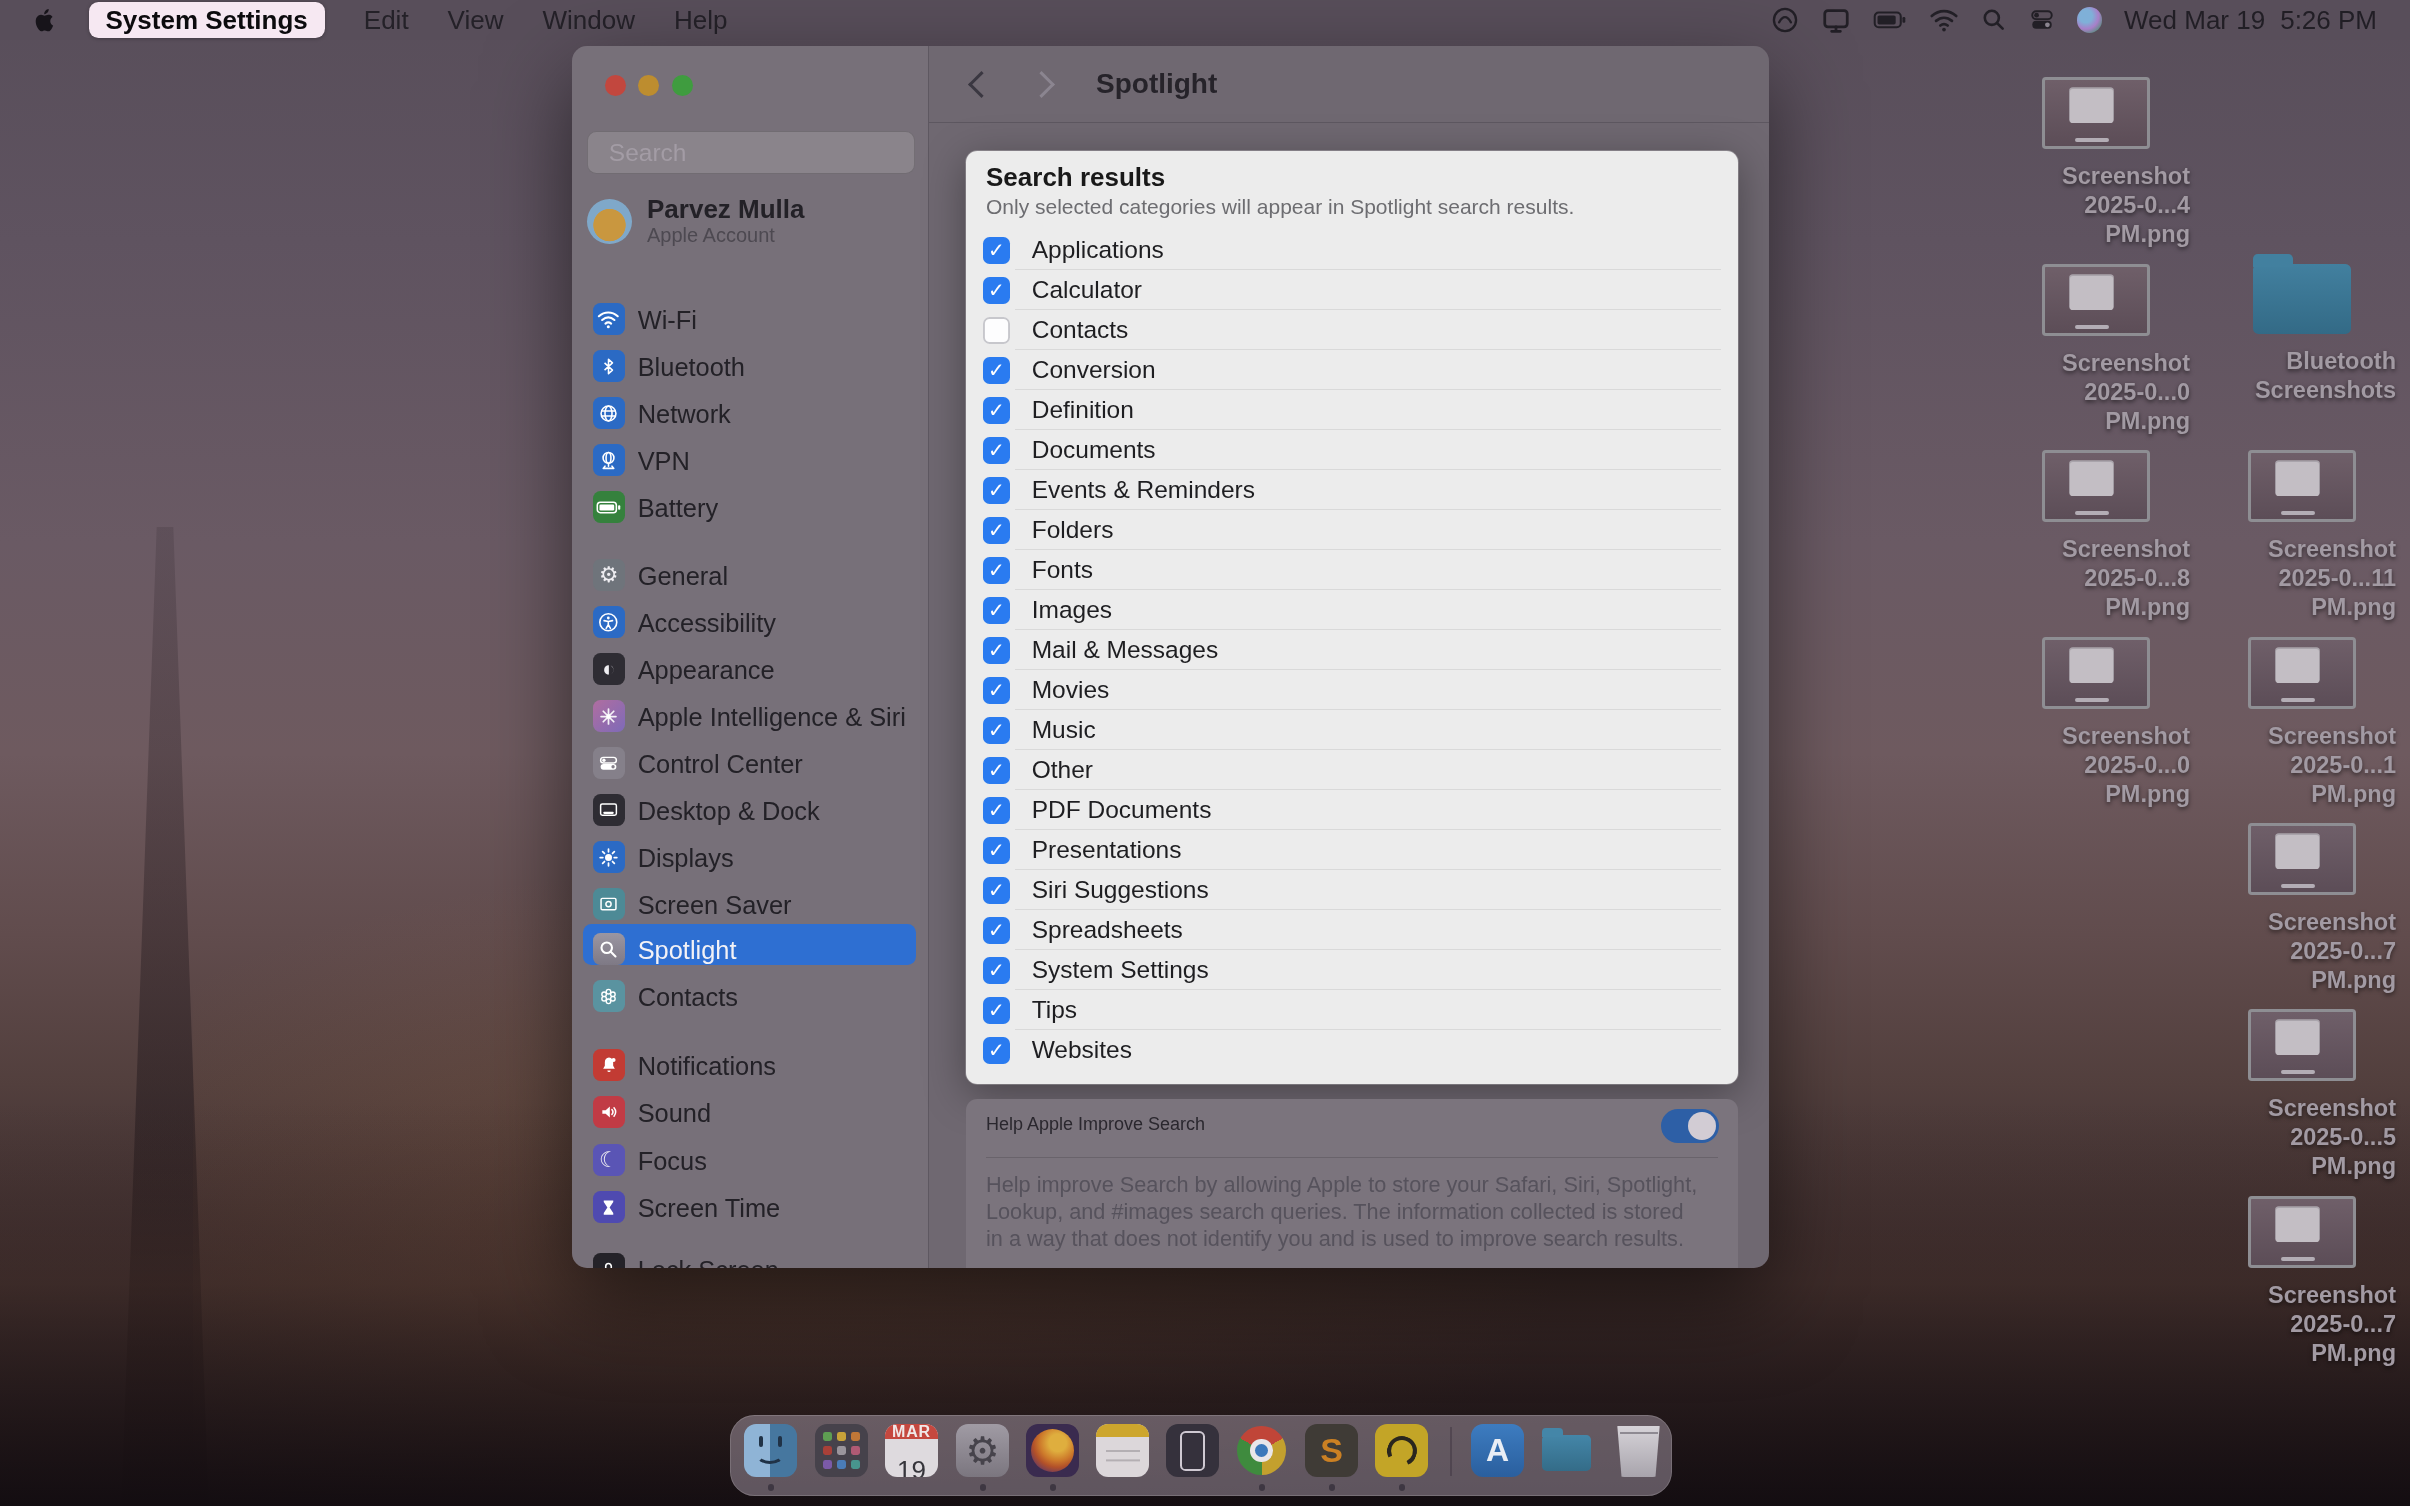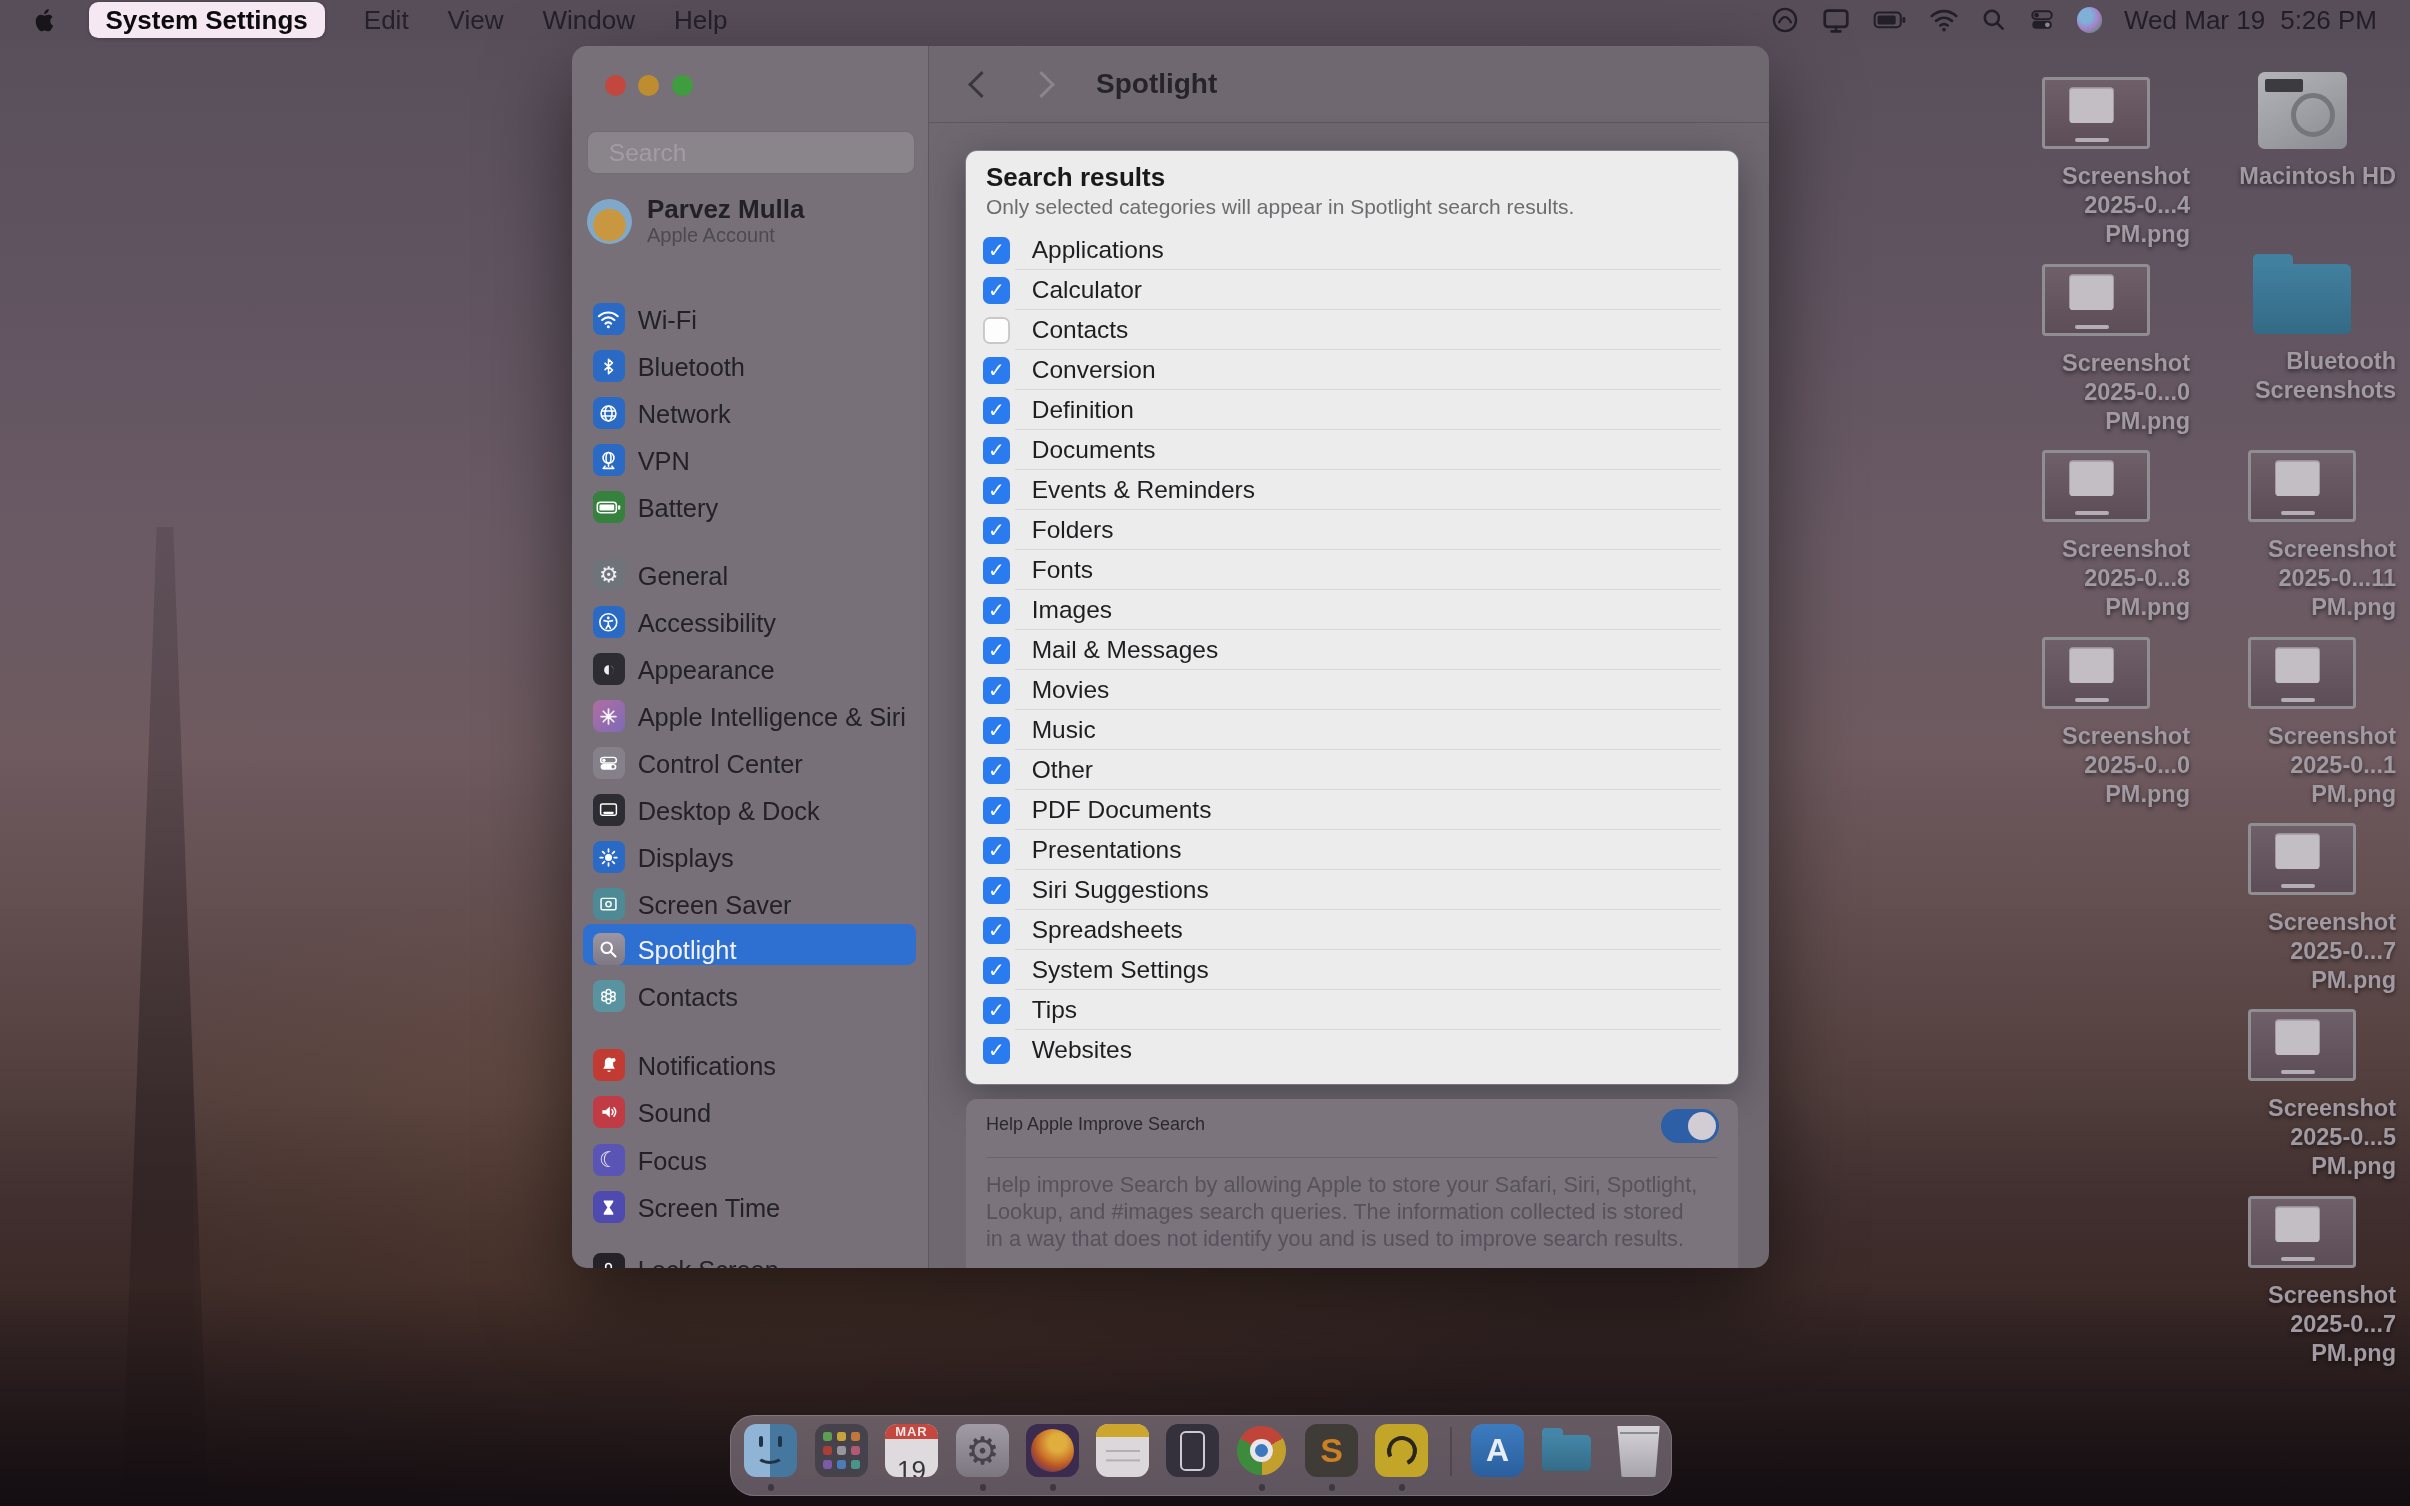--- a/index.html
+++ b/index.html
@@ -130,21 +130,21 @@
   .dk-divider{position:absolute;top:1427px;width:1.9px;height:49px;background:rgba(55,45,58,.4);}
 
   .dk-finder{background:linear-gradient(90deg,#8fb4d6 0 50%,#46779f 50% 100%);}
   .dk-finder .eye{position:absolute;top:12.2px;width:3.8px;height:11.3px;border-radius:1.9px;background:#203246;}
   .dk-finder .smile{position:absolute;left:12.2px;top:21px;width:28px;height:19px;border:3.8px solid transparent;
     border-bottom-color:#203246;border-radius:50%;box-sizing:border-box;}
   .dk-launchpad{background:#46424b;display:grid;grid-template-columns:repeat(3,9.4px);
     grid-template-rows:repeat(3,9.4px);gap:4.7px;align-content:center;justify-content:center;}
   .dk-launchpad i{border-radius:2.4px;display:block;}
   .dk-calendar{background:#dedade;}
-  .cal-top{height:15px;background:#c5483f;color:#f0e8e8;font-size:13px;font-weight:700;
+  .cal-top{height:15px;background:#c5483f;color:#f0e8e8;font-size:16px;font-weight:700;
     text-align:center;line-height:15px;letter-spacing:0.9px;}
   .cal-day{text-align:center;font-size:26px;color:#36353b;margin-top:16px;font-weight:400;}
   .dk-settings{background:linear-gradient(#a09ba4,#7b767f);display:flex;align-items:center;
     justify-content:center;font-size:38px;color:#46434b;}
   .dk-firefox{background:#3a2b4f;display:flex;align-items:center;justify-content:center;}
   .ff{width:43px;height:43px;border-radius:50%;
     background:radial-gradient(circle at 62% 32%,#dfae3e 0 22%,#cd7a2b 45%,#b25029 62%,#5d3667 85%,#402c55);}
   .dk-notes{background:#dcd7da;}
   .dk-notes::before{content:"";display:block;height:13px;background:#cda62d;}
   .dk-notes::after{content:"";display:block;margin:13px auto 0;width:34px;height:1.9px;
@@ -248,27 +248,20 @@
     </div>
   </div>
 
   <div class="dicon" style="left:2002px;top:77px">
     <div class="dthumb"></div>
     <div class="dlabel">
         <div>Screenshot</div>
         <div>2025-0...4 PM.png</div>
       </div>
   </div>
-  <div class="dicon" style="left:2208px;top:72px">
-    <div class="ddrive"></div>
-    <div class="dlabel">
-        <div>Macintosh HD</div>
-        <div></div>
-      </div>
-  </div>
   <div class="dicon" style="left:2002px;top:264px">
     <div class="dthumb"></div>
     <div class="dlabel">
         <div>Screenshot</div>
         <div>2025-0...0 PM.png</div>
       </div>
   </div>
   <div class="dicon" style="left:2208px;top:258px">
     <div class="dfolder"></div>
     <div class="dlabel">

